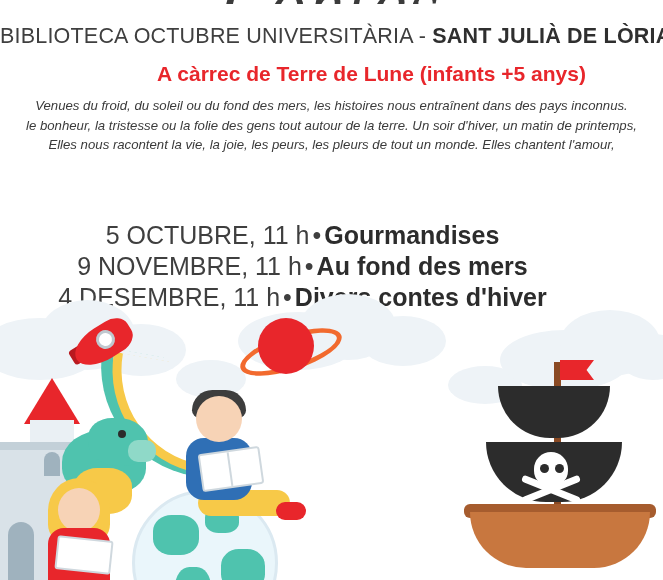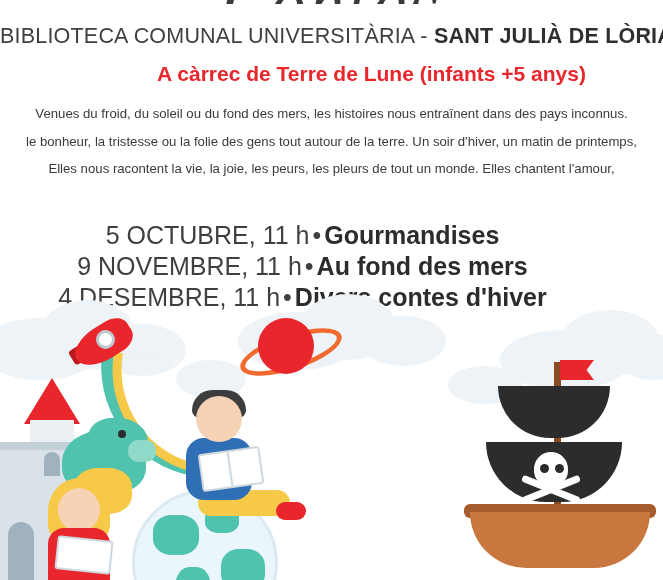--- a/index.html
+++ b/index.html
@@ -73,21 +73,22 @@
     position: absolute;
     top: 96px;
     left: 0;
     width: 663px;
     text-align: center;
     font-size: 13.2px;
     line-height: 19.5px;
     color: #3a3a3a;
   }
   .body-text p {
-    margin: 8px;
+    margin: 0;
+    font-style: italic;
   }
 
   
   .dates {
     position: absolute;
     top: 220px;
     left: 0;
     width: 605px;
     text-align: center;
   }
@@ -535,21 +536,21 @@
 </head>
 <body>
 
 <div class="poster">
 
   <div class="script-top">
     <span>Contes</span>
   </div>
 
   <div class="line-bib">
-    <span>BIBLIOTECA COMUNAL UNIVERSITÀRIA - </span><span class="bold">SANT JULIÀ DE LÒRIA</span>
+    <span>BIBLIOTECA OCTUBRE UNIVERSITÀRIA - </span><span class="bold">SANT JULIÀ DE LÒRIA</span>
   </div>
 
   <div class="line-charge">A càrrec de Terre de Lune (infants +5 anys)</div>
 
   <div class="body-text">
     <p>Venues du froid, du soleil ou du fond des mers, les histoires nous entraînent dans des pays inconnus.</p>
     <p>le bonheur, la tristesse ou la folie des gens tout autour de la terre. Un soir d'hiver, un matin de printemps,</p>
     <p>Elles nous racontent la vie, la joie, les peurs, les pleurs de tout un monde. Elles chantent l'amour,</p>
   </div>
 

